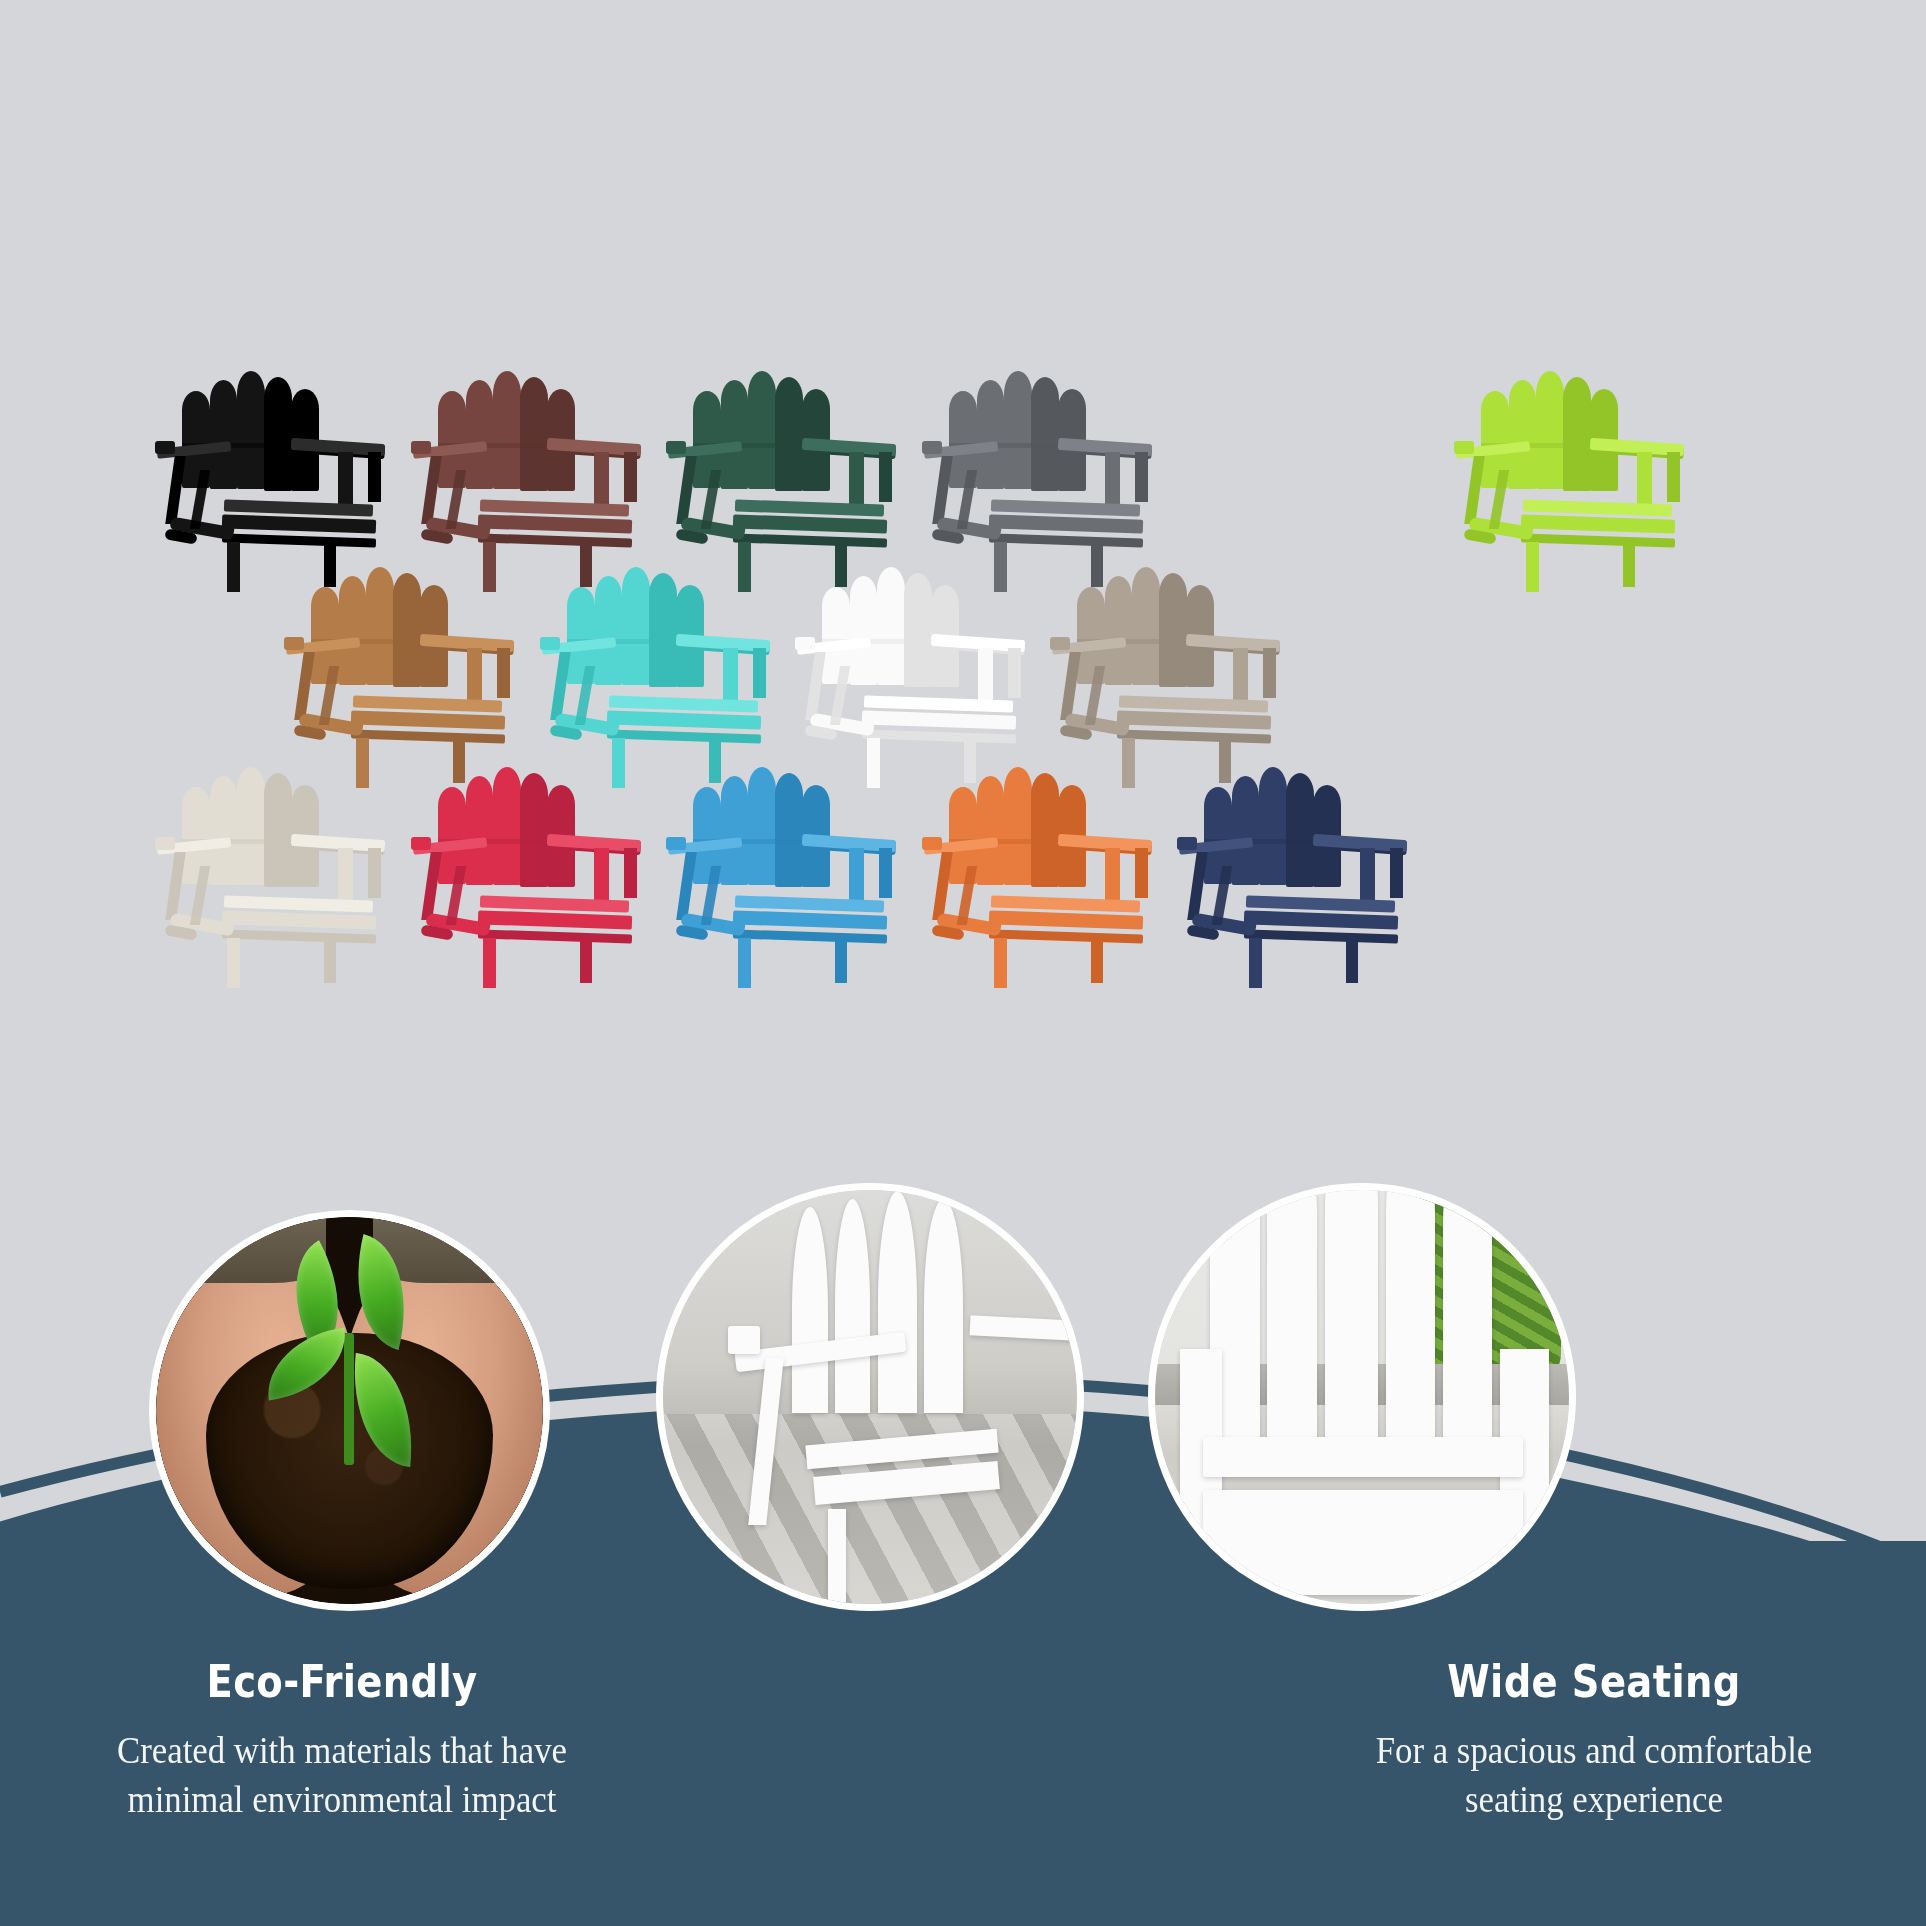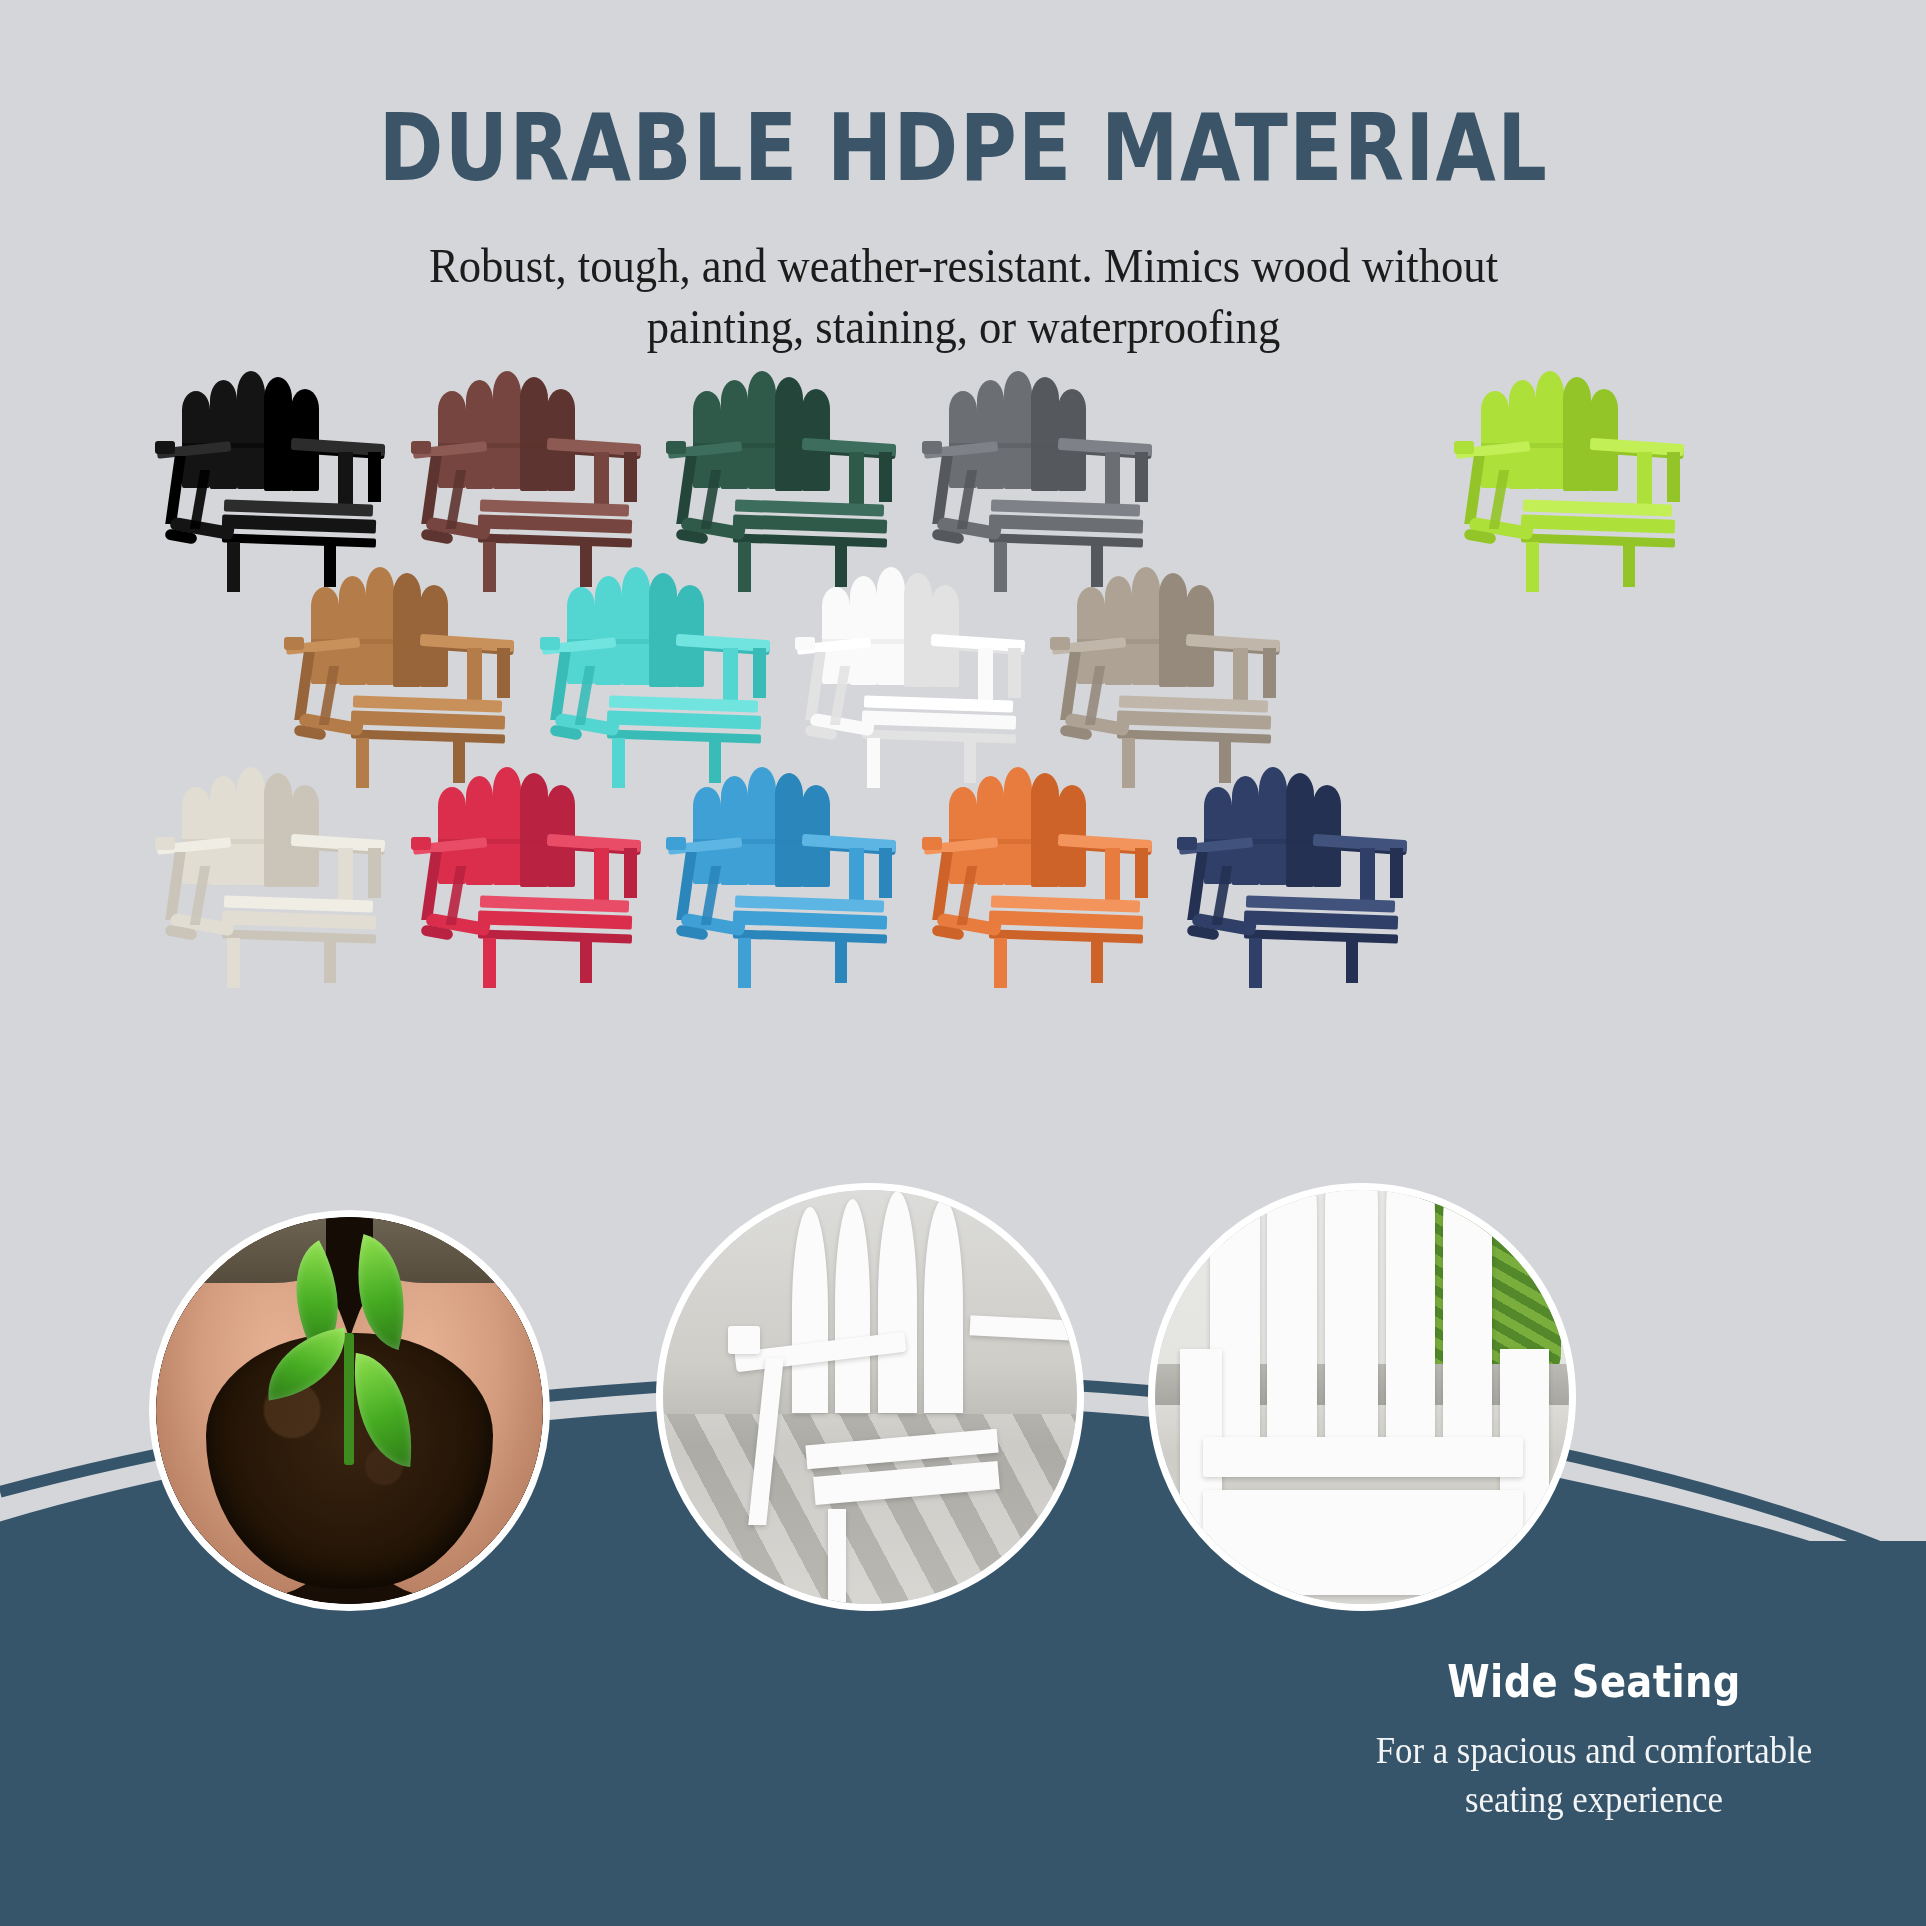--- a/index.html
+++ b/index.html
@@ -113,27 +113,20 @@
     background:repeating-linear-gradient(30deg,#79ad3c 0 9px,#53892a 9px 18px);
     border-radius:0 0 14% 10%;}
   .kerb{position:absolute;left:0;right:0;top:42%;height:10%;
     background:linear-gradient(180deg,#bcbab5,#a8a6a1);}
 </style>
 </head>
 <body>
 
 <div id="stage">
 
-  <div class="header">
-    <div class="title">DURABLE HDPE MATERIAL</div>
-    <div class="subtitle">
-      <div>Robust, tough, and weather-resistant. Mimics wood without</div>
-      <div>painting, staining, or waterproofing</div>
-    </div>
-  </div>
 
   <div class="grid" id="chairGrid">
       <div class="row" style="position: absolute; left: 0px; right: 0px; top: 0px; height: 226px;">
         <div class="chair" style="left: 150px; top: 0px; width: 248px; height: 226px;">
           <div class="ch">
             <i style="left:13%;top:11%;width:11.2%;height:43.2%;background:#141414;border-radius:52% 52% 2px 2px / 20% 20% 2px 2px;"></i>
             <i style="left:24%;top:6%;width:11.2%;height:48.6%;background:#141414;border-radius:52% 52% 2px 2px / 20% 20% 2px 2px;"></i>
             <i style="left:35%;top:2%;width:11.2%;height:52.38%;background:#141414;border-radius:52% 52% 2px 2px / 20% 20% 2px 2px;"></i>
             <i style="left:46%;top:5%;width:11.2%;height:50.220000000000006%;background:#000000;border-radius:52% 52% 2px 2px / 20% 20% 2px 2px;"></i>
             <i style="left:57%;top:10%;width:11.2%;height:45.36%;background:#000000;border-radius:52% 52% 2px 2px / 20% 20% 2px 2px;"></i>
@@ -474,20 +467,25 @@
     </div>
 
   <div class="footer">
     <div class="footBg"></div>
     <svg class="waveSvg" viewBox="0 0 1946 300" preserveAspectRatio="none">
       <path d="M0,150 C300,60 760,4 1180,46 C1520,80 1790,150 1946,210 L1946,300 L0,300 Z" fill="#36556b"></path>
       <path d="M0,120 C320,34 780,-22 1200,22 C1540,58 1800,130 1946,196" fill="none" stroke="#36556b" stroke-width="12"></path>
     </svg>
 
     <div class="features">
+      <div class="feat" style="left:65px;">
+        <h3>Eco-Friendly</h3>
+        <p>Created with materials that have</p>
+        <p>minimal environmental impact</p>
+      </div>
       <div class="feat" style="left:1317px;">
         <h3>Wide Seating</h3>
         <p>For a spacious and comfortable</p>
         <p>seating experience</p>
       </div>
     </div>
   </div>
 
   <div class="circle" style="left:149px;top:1210px;width:401px;height:401px;">
     <div class="inner">

